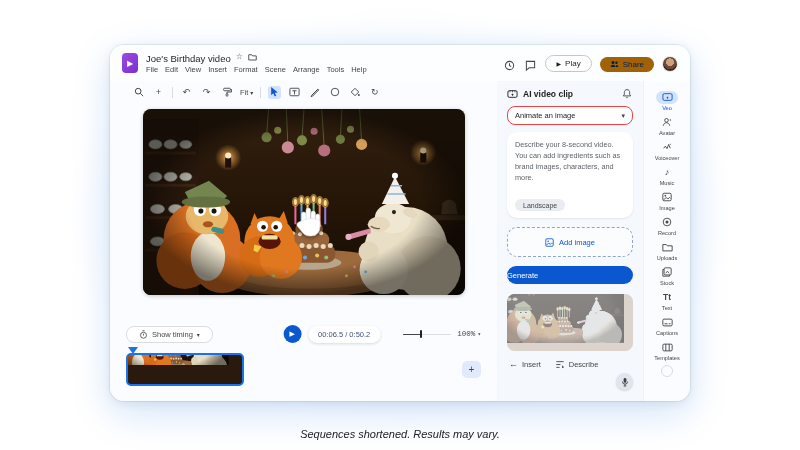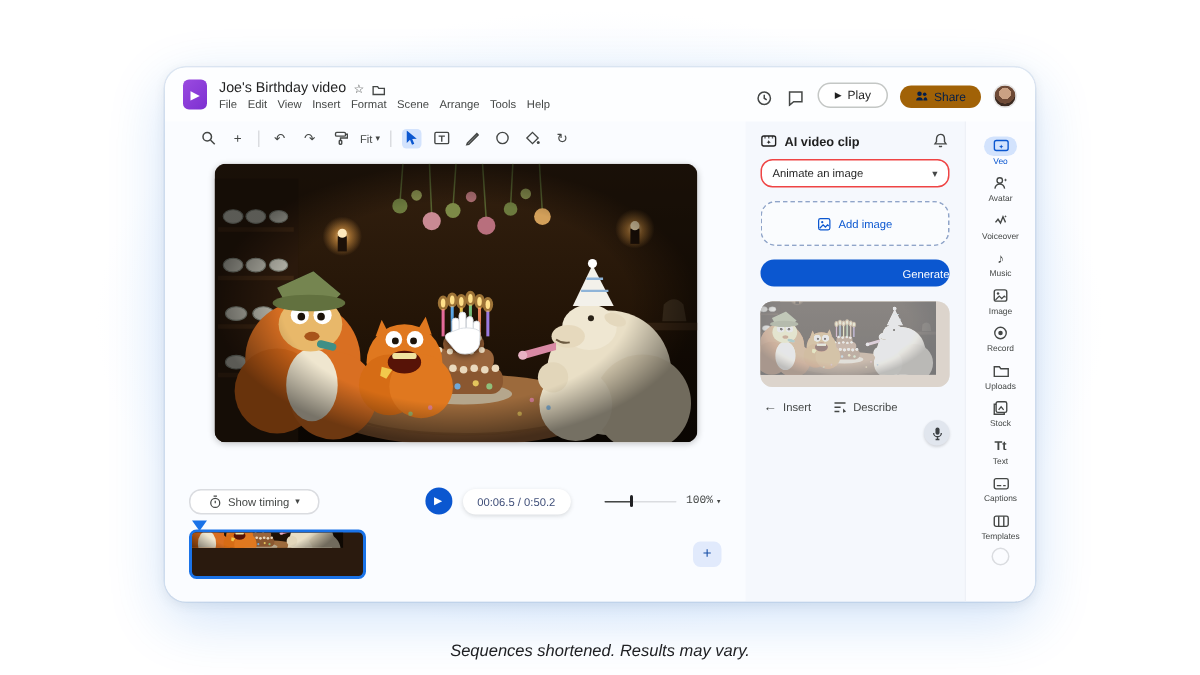--- a/index.html
+++ b/index.html
@@ -11,21 +11,21 @@
   
   .window { position:absolute; left:110px; top:45px; width:580px; height:356px;
     background:#fdfeff; border-radius:14px; overflow:hidden;
     box-shadow:0 12px 38px rgba(26,115,232,.20), 0 2px 8px rgba(60,64,67,.10), 0 0 0 1px #eaf0f8; }
 
   
   .hdr { height:36px; display:flex; align-items:center; padding:0 12px; gap:8px; background:#fdfeff; }
   .logo { width:16px; height:20px; border-radius:4px; background:linear-gradient(135deg,#9b4be0,#7c2fd1);
     display:flex; align-items:center; justify-content:center; color:#fff; font-size:8px; flex:0 0 auto; }
   .tblock { display:flex; flex-direction:column; gap:1px; }
-  .trow { display:flex; align-items:flex-end; gap:5px; }
+  .trow { display:flex; align-items:flex-start; gap:5px; }
   .title { font-size:9.5px; color:#1f1f1f; }
   .tico { font-size:8px; color:#444746; line-height:1; }
   .menurow { display:flex; gap:7px; }
   .menurow span { font-size:7.5px; color:#444746; cursor:default; }
   .hdr-actions { margin-left:auto; display:flex; align-items:flex-end; gap:8px; }
   .hico { width:13px; height:13px; color:#444746; display:flex; align-items:center; justify-content:center; }
   .pill { display:flex; align-items:center; gap:4px; border-radius:999px; font-size:8px; padding:3px 10px; }
   .play-pill { border:1px solid #c4c7c5; color:#1f1f1f; background:#fff; }
   .share-pill { background:#a16207; color:#041e49; }
   .avatar { width:16px; height:16px; border-radius:50%;
@@ -84,21 +84,21 @@
     padding:4px 7px; display:flex; align-items:center; font-size:7.5px; color:#1f1f1f; }
   .mode .car { margin-left:auto; color:#444746; font-size:7px; }
   .promptcard { margin:7px 10px 0; background:#fff; border-radius:10px; box-shadow:0 1px 2px rgba(60,64,67,.10);
     padding:8px 8px 7px; height:86px; display:flex; flex-direction:column; }
   .prompttxt { font-size:7.3px; line-height:1.5; color:#5f6368; }
   .chip { margin-top:auto; align-self:flex-start; background:#e9ecf1; border-radius:999px;
     padding:2.5px 8px; font-size:7px; color:#444746; }
   .addimg { margin:9px 10px 0; border:1px dashed #90a5c9; border-radius:10px; height:30px;
     display:flex; align-items:center; justify-content:center; gap:5px; color:#0b57d0; font-size:7.5px; background:rgba(255,255,255,.5); }
   .genbtn { margin:9px 10px 0; background:#0b57d0; color:#fff; border-radius:999px; height:18px;
-    display:flex; align-items:center; justify-content:flex-end; font-size:7.5px; }
+    display:flex; align-items:center; justify-content:flex-start; font-size:7.5px; }
   .result { margin:10px 10px 0; height:57px; border-radius:8px; overflow:hidden; position:relative; background:#cdbfae; }
   .result svg { display:block; width:100%; height:100%; filter:brightness(1.45) saturate(.5) contrast(.72); }
   .result::after { content:""; position:absolute; inset:0; background:rgba(245,248,253,.38); }
   .ir-row { display:flex; align-items:center; gap:14px; margin:8px 12px 0; }
   .ir { display:flex; align-items:center; gap:4px; font-size:7.5px; color:#444746; }
   .micbtn { margin:4px 10px 0 auto; width:17px; height:17px; border-radius:50%; background:#e1e6ee;
     display:flex; align-items:center; justify-content:center; color:#3c4043; box-shadow:0 1px 2px rgba(0,0,0,.15); }
 
   
   .sidebar { width:47px; background:#fbfcff; border-left:1px solid #eef1f7; display:flex;
@@ -500,20 +500,24 @@
                 <path d="M5 11a1.1 1.1 0 0 0 2 0"></path>
               </svg>
           </span>
         </div>
 
         <div class="mode">
           <span>Animate an image</span>
           <span class="car">▾</span>
         </div>
 
+        <div class="promptcard">
+          <div class="prompttxt">Describe your 8-second video. You can add ingredients such as brand images, characters, and more.</div>
+          <div class="chip">Landscape</div>
+        </div>
 
         <div class="addimg">
           <span>
             <svg width="9" height="9" viewBox="0 0 12 12" fill="none" stroke="currentColor" stroke-width="1.1">
                 <rect x="1" y="1" width="10" height="10" rx="1.6"></rect>
                 <circle cx="4.2" cy="4.2" r="1" fill="currentColor" stroke="none"></circle>
                 <path d="M2 9.5 5 6.5l2 2 2-2 1 1"></path>
               </svg>
           </span>
           <span>Add image</span>

